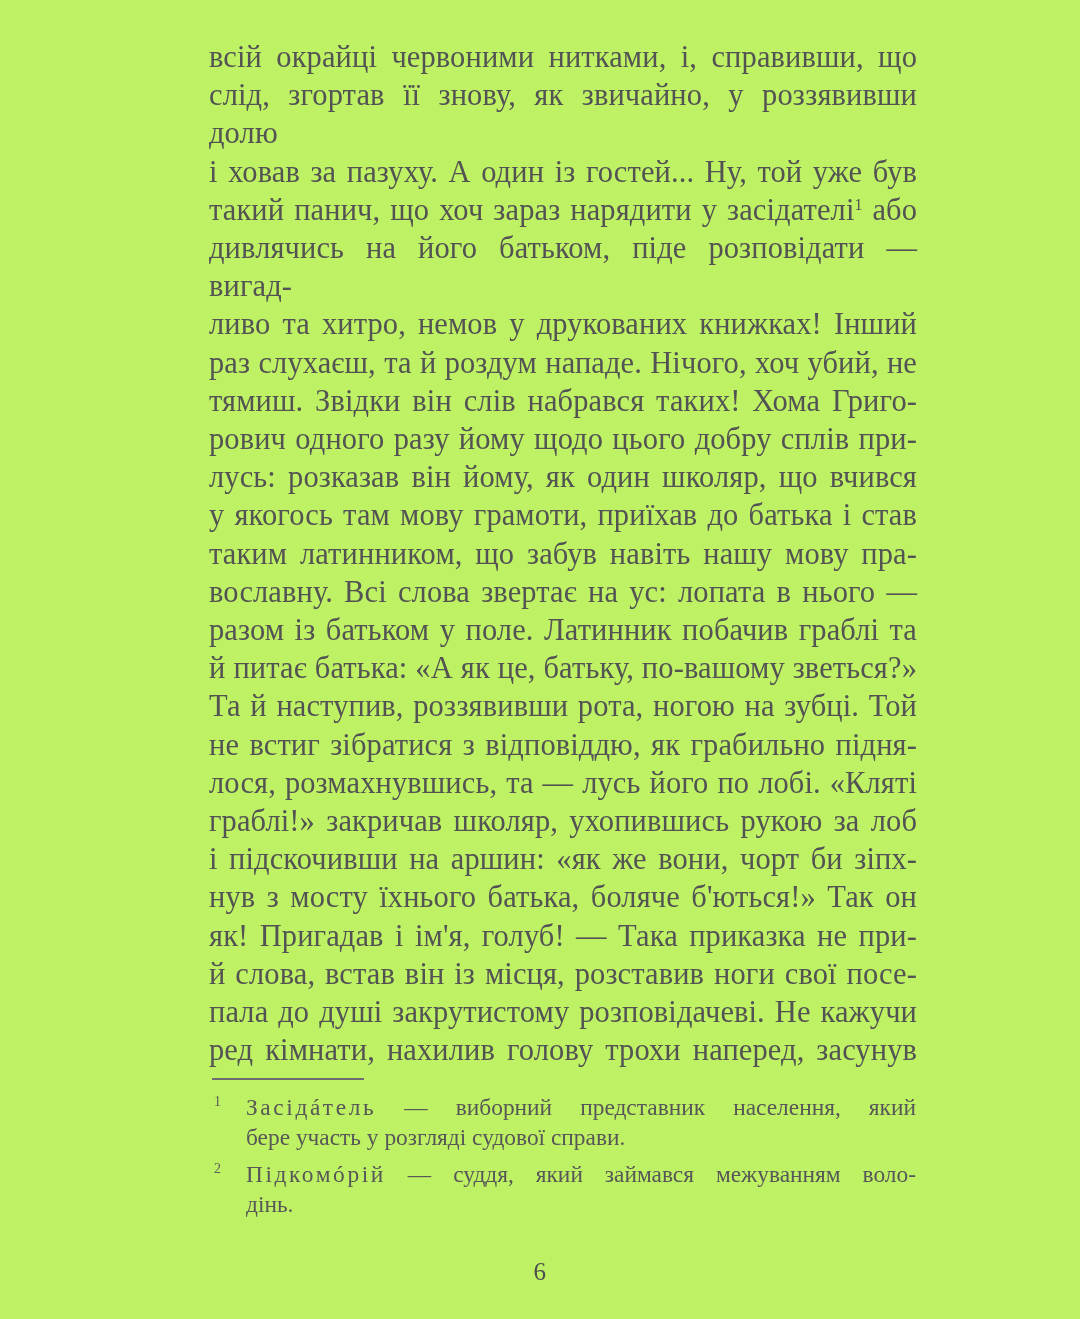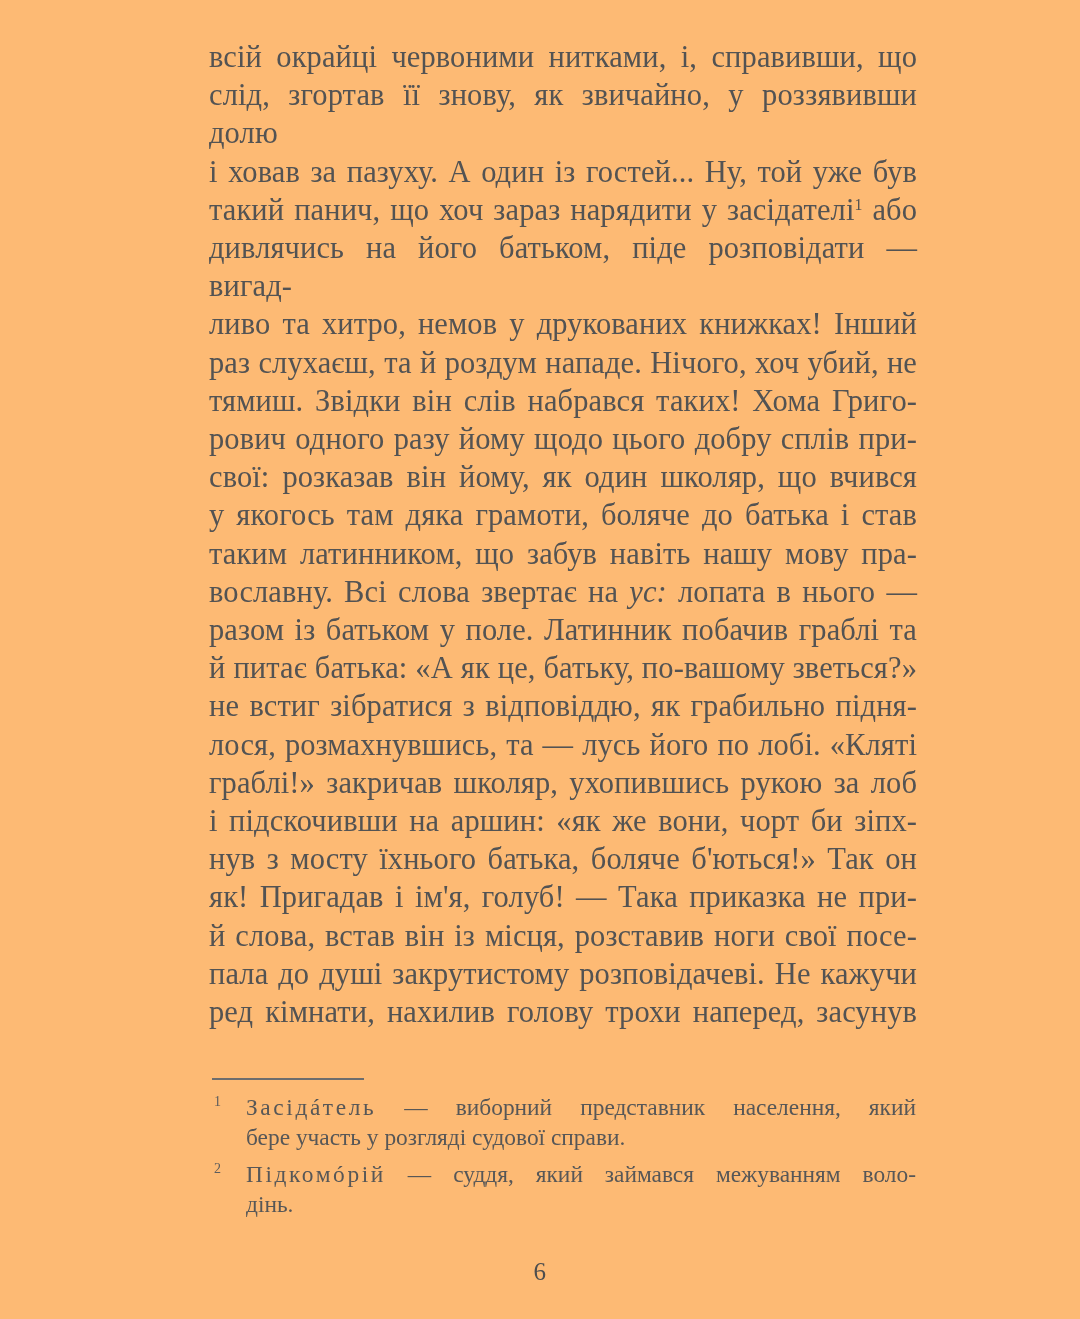--- a/index.html
+++ b/index.html
@@ -15,21 +15,21 @@
     overflow: hidden;
     font-family: "Liberation Serif", "DejaVu Serif", serif;
     color: #5b5b5b;
     -webkit-font-smoothing: antialiased;
   }
 
   
   .page {
     position: absolute;
     inset: 0;
-    background: #fdba74;
+    background: #bef264;
   }
 
   .text-block {
     position: absolute;
     left: 209px;
     top: 38px;
     width: 708px;
   }
 
   
@@ -39,21 +39,21 @@
     letter-spacing: 0.1px;
     color: #535353;
     white-space: pre;
     font-weight: 400;
   }
   .body-line.justify {
     white-space: normal;
     text-align: justify;
     text-align-last: justify;
   }
-  .it { font-style: italic; }
+  .it { }
   sup.fn {
     font-size: 0.52em;
     vertical-align: 0.62em;
     line-height: 0;
     letter-spacing: 0;
   }
 
   
   .footnotes {
     position: absolute;
@@ -118,28 +118,29 @@
     <div class="body-line justify">і ховав за пазуху. А один із гостей... Ну, той уже був</div>
 
     <div class="body-line justify"><span>такий панич, що хоч зараз нарядити у засідателі</span><sup class="fn">1</sup><span> або</span></div>
 
 
     <div class="body-line justify">дивлячись на його батьком, піде розповідати — вигад-</div>
     <div class="body-line justify">ливо та хитро, немов у друкованих книжках! Інший</div>
     <div class="body-line justify">раз слухаєш, та й роздум нападе. Нічого, хоч убий, не</div>
     <div class="body-line justify">тямиш. Звідки він слів набрався таких! Хома Григо-</div>
     <div class="body-line justify">рович одного разу йому щодо цього добру сплів при-</div>
-    <div class="body-line justify">свої: розказав він йому, як один школяр, що вчився</div>
-    <div class="body-line justify">у якогось там дяка грамоти, боляче до батька і став</div>
+    <div class="body-line justify">лусь: розказав він йому, як один школяр, що вчився</div>
+    <div class="body-line justify">у якогось там мову грамоти, приїхав до батька і став</div>
     <div class="body-line justify">таким латинником, що забув навіть нашу мову пра-</div>
 
     <div class="body-line justify"><span>вославну. Всі слова звертає на </span><span class="it">ус:</span><span> лопата в нього —</span></div>
 
     <div class="body-line justify">разом із батьком у поле. Латинник побачив граблі та</div>
     <div class="body-line justify">й питає батька: «А як це, батьку, по-вашому зветься?»</div>
+    <div class="body-line justify">Та й наступив, роззявивши рота, ногою на зубці. Той</div>
     <div class="body-line justify">не встиг зібратися з відповіддю, як грабильно підня-</div>
     <div class="body-line justify">лося, розмахнувшись, та — лусь його по лобі. «Кляті</div>
     <div class="body-line justify">граблі!» закричав школяр, ухопившись рукою за лоб</div>
     <div class="body-line justify">і підскочивши на аршин: «як же вони, чорт би зіпх-</div>
     <div class="body-line justify">нув з мосту їхнього батька, боляче б'ються!» Так он</div>
     <div class="body-line justify">як! Пригадав і ім'я, голуб! — Така приказка не при-</div>
     <div class="body-line justify">й слова, встав він із місця, розставив ноги свої посе-</div>
     <div class="body-line justify">пала до душі закрутистому розповідачеві. Не кажучи</div>
     <div class="body-line justify">ред кімнати, нахилив голову трохи наперед, засунув</div>
 

